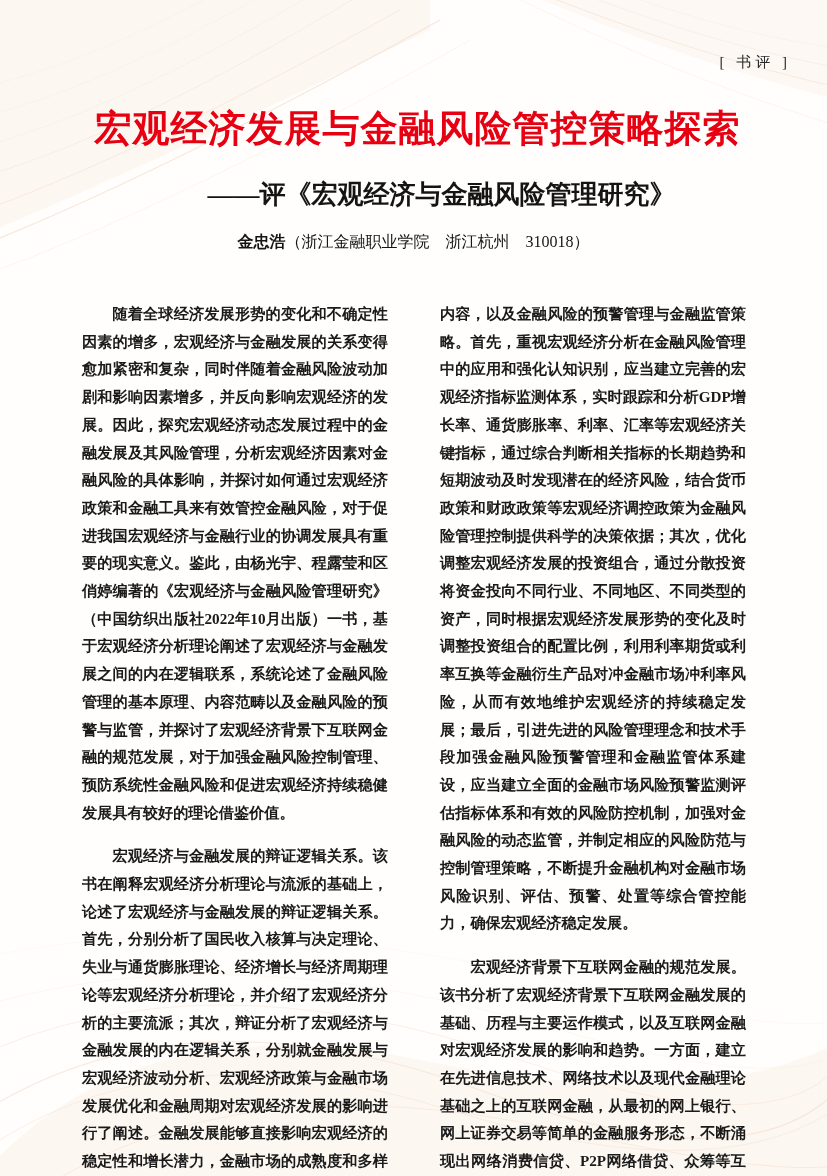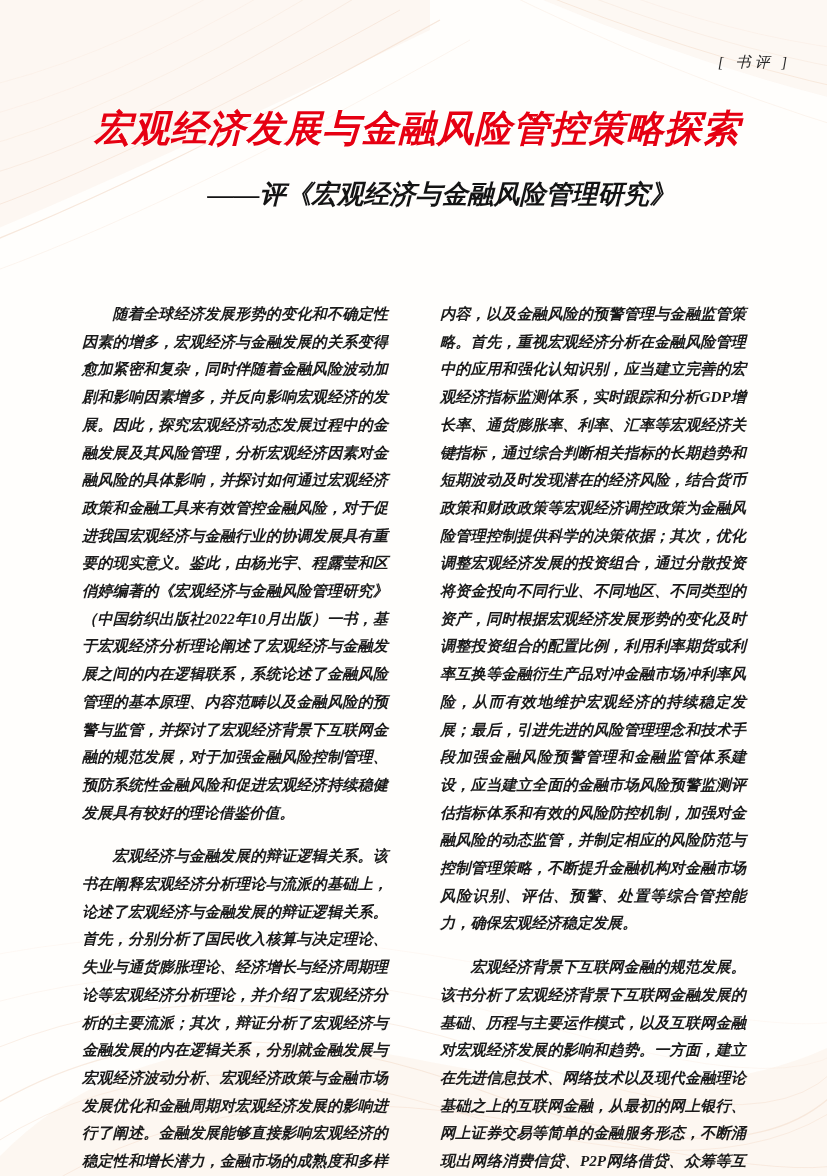--- a/index.html
+++ b/index.html
@@ -4,21 +4,21 @@
 <style>
   html,body{margin:0;padding:0;}
   body{
     width:827px;height:1176px;
     background:#fffefc;
     font-family:"Liberation Serif","DejaVu Serif",serif;
     color:#1c1c1c;
     position:relative;
     overflow:hidden;
   }
-  .page{position:relative;width:827px;height:894px;font-style:italic;}
+  .page{position:relative;width:827px;height:894px;}
   .bg{position:absolute;left:0;top:0;width:827px;height:1176px;z-index:0;}
   .content{position:absolute;left:0;top:0;width:827px;height:1176px;z-index:1;}
 
   .category-tag{
     position:absolute;top:53px;right:36px;
     font-size:15px;letter-spacing:4px;color:#2b2b2b;
     font-family:"Liberation Serif",serif;
   }
   .title{
     position:absolute;top:100px;left:0;width:827px;margin:4px;
@@ -89,20 +89,21 @@
   </svg>
 
   <div class="content">
 
     <div class="category-tag">[ 书评 ]</div>
 
     <h1 class="title">宏观经济发展与金融风险管控策略探索</h1>
 
     <div class="subtitle">——评《宏观经济与金融风险管理研究》</div>
 
+    <div class="author-line"><span class="author-name">金忠浩</span><span>（浙江金融职业学院　浙江杭州　310018）</span></div>
 
     <div class="columns">
       <div class="col">
         <p class="indent">随着全球经济发展形势的变化和不确定性因素的增多，宏观经济与金融发展的关系变得愈加紧密和复杂，同时伴随着金融风险波动加剧和影响因素增多，并反向影响宏观经济的发展。因此，探究宏观经济动态发展过程中的金融发展及其风险管理，分析宏观经济因素对金融风险的具体影响，并探讨如何通过宏观经济政策和金融工具来有效管控金融风险，对于促进我国宏观经济与金融行业的协调发展具有重要的现实意义。鉴此，由杨光宇、程露莹和区俏婷编著的《宏观经济与金融风险管理研究》（中国纺织出版社2022年10月出版）一书，基于宏观经济分析理论阐述了宏观经济与金融发展之间的内在逻辑联系，系统论述了金融风险管理的基本原理、内容范畴以及金融风险的预警与监管，并探讨了宏观经济背景下互联网金融的规范发展，对于加强金融风险控制管理、预防系统性金融风险和促进宏观经济持续稳健发展具有较好的理论借鉴价值。</p>
         <p class="indent">宏观经济与金融发展的辩证逻辑关系。该书在阐释宏观经济分析理论与流派的基础上，论述了宏观经济与金融发展的辩证逻辑关系。首先，分别分析了国民收入核算与决定理论、失业与通货膨胀理论、经济增长与经济周期理论等宏观经济分析理论，并介绍了宏观经济分析的主要流派；其次，辩证分析了宏观经济与金融发展的内在逻辑关系，分别就金融发展与宏观经济波动分析、宏观经济政策与金融市场发展优化和金融周期对宏观经济发展的影响进行了阐述。金融发展能够直接影响宏观经济的稳定性和增长潜力，金融市场的成熟度和多样性为宏观经济发展提供投融资渠道，其在促进资本流动和有效配置的同时也可能带来宏观经济波动，金融市场过度投机、资产价格泡沫以及金融风险积累都可能对宏观经济的稳定发展构成威胁；宏观经济政策特别是货币政策和财政政策对金融市场发展发挥重要的引导作用，前者可以通过利率、存款准备金率等货币政策工具影响金融市场资金供求关系，进而调控市场利率和资产价格以保持金融市场的稳定健康发展，而后者通过调整政府支出和税收政策也能直接或间接地影响金融市场；金融周期对宏观经济发展的影响，在金融周期的扩张阶段表现为信贷宽松、资本充足、投资活动增加，通常会推动经济增长和就业，而随着金融周期的深化则表现为资产价格的不断膨胀和金融风险逐渐积累。</p>
 
       </div>
       <div class="col">
         <p class="noindent">内容，以及金融风险的预警管理与金融监管策略。首先，重视宏观经济分析在金融风险管理中的应用和强化认知识别，应当建立完善的宏观经济指标监测体系，实时跟踪和分析GDP增长率、通货膨胀率、利率、汇率等宏观经济关键指标，通过综合判断相关指标的长期趋势和短期波动及时发现潜在的经济风险，结合货币政策和财政政策等宏观经济调控政策为金融风险管理控制提供科学的决策依据；其次，优化调整宏观经济发展的投资组合，通过分散投资将资金投向不同行业、不同地区、不同类型的资产，同时根据宏观经济发展形势的变化及时调整投资组合的配置比例，利用利率期货或利率互换等金融衍生产品对冲金融市场冲利率风险，从而有效地维护宏观经济的持续稳定发展；最后，引进先进的风险管理理念和技术手段加强金融风险预警管理和金融监管体系建设，应当建立全面的金融市场风险预警监测评估指标体系和有效的风险防控机制，加强对金融风险的动态监管，并制定相应的风险防范与控制管理策略，不断提升金融机构对金融市场风险识别、评估、预警、处置等综合管控能力，确保宏观经济稳定发展。</p>
         <p class="indent">宏观经济背景下互联网金融的规范发展。该书分析了宏观经济背景下互联网金融发展的基础、历程与主要运作模式，以及互联网金融对宏观经济发展的影响和趋势。一方面，建立在先进信息技术、网络技术以及现代金融理论基础之上的互联网金融，从最初的网上银行、网上证券交易等简单的金融服务形态，不断涌现出网络消费信贷、P2P网络借贷、众筹等互联网金融形态，近年来随着大数据、云计算、人工智能等新一代数字信息技术的迭代发展和广泛应用，互联网金融进入了多元化、智能化、个性化的发展阶段，极大地提高了金融服务的高效便捷性和社会普惠性，促进了金融资本的高效流通和高效配置，客观上对宏观经济发展产生了积极影响。另一方面，互联网金融的无序发展也会对宏观经济的健康发展带来了挑战和风险，如网贷平台跑路、非法集资揽储、金融信贷诈骗、信息安全泄漏等事件频发，对宏观经济稳定发展造成了不小冲击和消极影响，对此应当加强对互联网金融的监督管理和风险控制，并督导互联网金融在有效风险控制与预警防范体系基础上的严格规范发展，从而确保宏观经济的平稳健康运行。</p>

